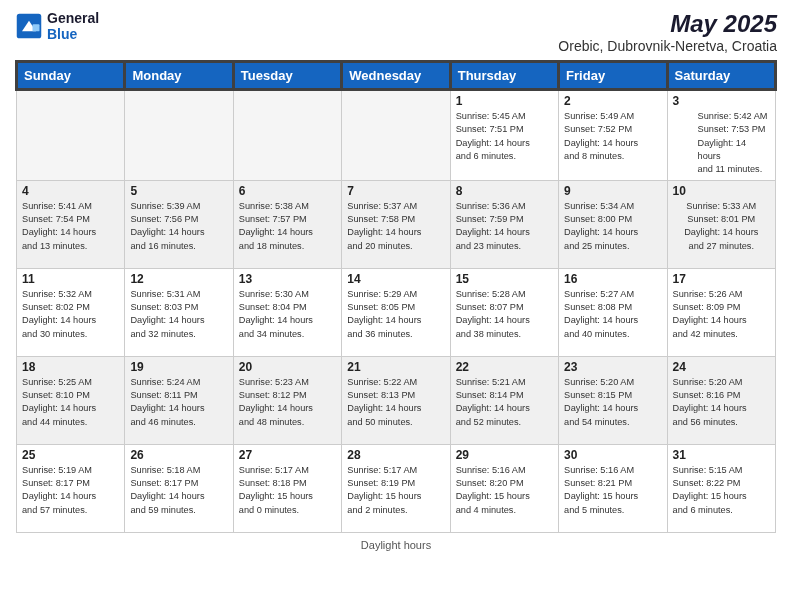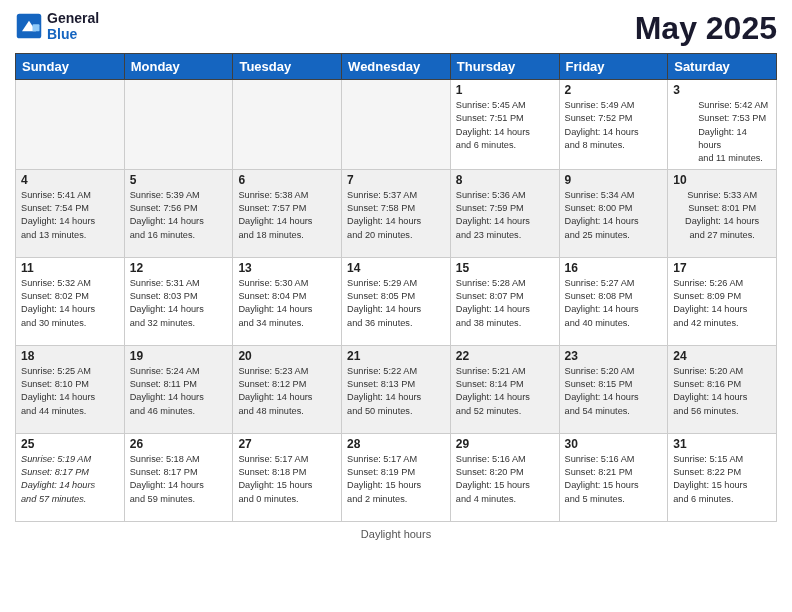--- a/index.html
+++ b/index.html
@@ -35,40 +35,41 @@
     .logo-blue { color: #1565c0; }
     .logo-icon {
       width: 28px;
       height: 28px;
       margin-right: 4px;
     }
     .title-block {
       text-align: right;
     }
     .month-title {
-      font-size: 32px;
+      font-size: 24px;
       color: #1a1a2e;
       font-weight: bold;
+      font-style: italic;
     }
     .location {
       font-size: 14px;
       color: #333;
     }
     .calendar {
       width: 100%;
       border-collapse: collapse;
       table-layout: fixed;
     }
     .calendar th {
       background: #1565c0;
       color: #fff;
       text-align: left;
       padding: 5px 6px;
       font-size: 13px;
-      border: 1px solid #404040;
+      border: 3px solid #404040;
     }
     .calendar td {
       border: 1px solid #ccc;
       vertical-align: top;
       padding: 3px 5px;
       font-size: 9.5px;
       color: #222;
       height: 88px;
       background: #fff;
     }
@@ -107,20 +108,21 @@
         <polygon points="8,22 16,10 24,22" fill="white"></polygon>
         <rect x="20" y="14" width="8" height="8" rx="1" fill="#90caf9"></rect>
       </svg>
       <div class="logo-text">
         <span class="logo-general">General</span>
         <span class="logo-blue">Blue</span>
       </div>
     </div>
     <div class="title-block">
       <div class="month-title">May 2025</div>
+      <div class="location">Orebic, Dubrovnik-Neretva, Croatia</div>
     </div>
   </div>
 
   <table class="calendar">
     <thead>
       <tr>
 
       <th>Sunday</th>
           <th>Monday</th>
           <th>Tuesday</th>
@@ -307,21 +309,21 @@
             <span class="day-number">24</span>
             <div class="day-info" style="white-space: pre-line;">Sunrise: 5:20 AM
 Sunset: 8:16 PM
 Daylight: 14 hours
 and 56 minutes.</div>
           </td>
         </tr>
         <tr>
           <td>
             <span class="day-number">25</span>
-            <div class="day-info" style="white-space: pre-line; font-style: italic;">Sunrise: 5:19 AM
+            <div class="day-info" style="white-space: pre-line;">Sunrise: 5:19 AM
 Sunset: 8:17 PM
 Daylight: 14 hours
 and 57 minutes.</div>
           </td>
           <td>
             <span class="day-number">26</span>
             <div class="day-info" style="white-space: pre-line;">Sunrise: 5:18 AM
 Sunset: 8:17 PM
 Daylight: 14 hours
 and 59 minutes.</div>

